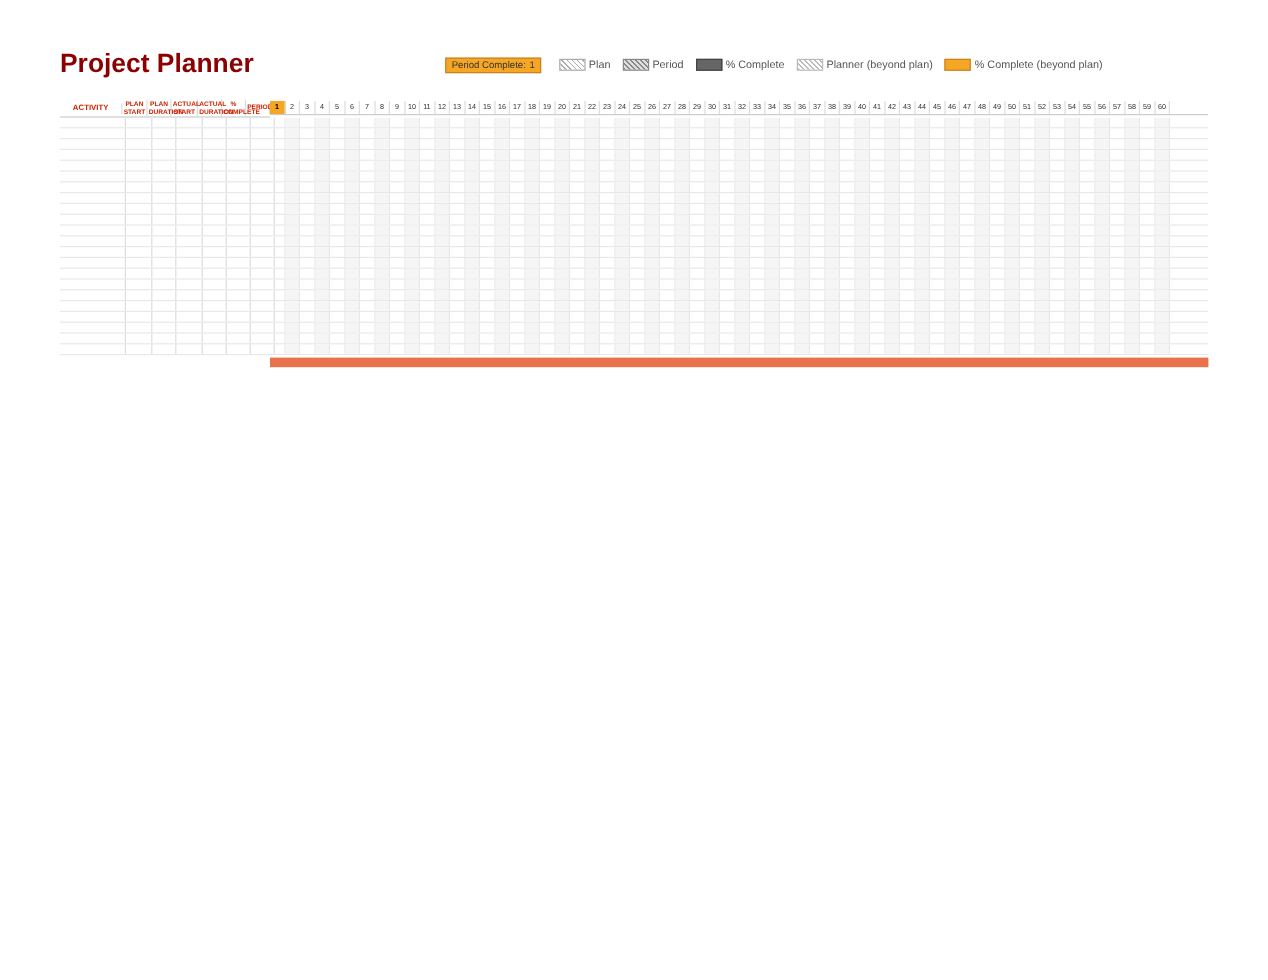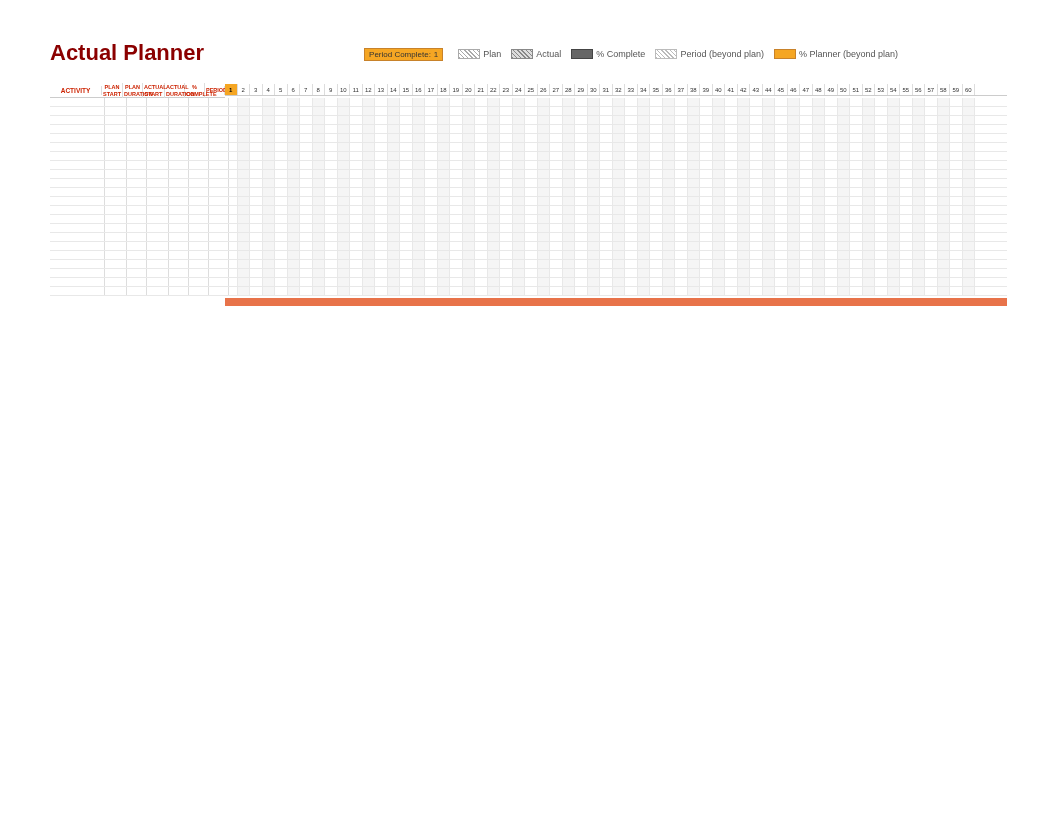--- a/index.html
+++ b/index.html
@@ -205,54 +205,54 @@
       background: #F5A623;
       border: 1px solid #c8822a;
     }
   </style>
 </head>
 <body>
 
 <div class="page">
 
   <div class="title-legend-row">
-    <span class="title">Actual Planner</span>
+    <span class="title">Project Planner</span>
 
     <div class="legend-row">
 
       <div class="legend-item">
         <span class="period-highlight-box">
           <span>Period Complete:</span>
           <span>1</span>
         </span>
       </div>
 
       <div class="legend-item">
         <span class="legend-box legend-hatched-plan"></span>
         <span>Plan</span>
       </div>
 
       <div class="legend-item">
         <span class="legend-box legend-hatched-actual"></span>
-        <span>Actual</span>
+        <span>Period</span>
       </div>
 
       <div class="legend-item">
         <span class="legend-box legend-solid-complete"></span>
         <span>% Complete</span>
       </div>
 
       <div class="legend-item">
         <span class="legend-box legend-hatched-beyond-plan"></span>
-        <span>Period (beyond plan)</span>
+        <span>Planner (beyond plan)</span>
       </div>
 
       <div class="legend-item">
         <span class="legend-box legend-solid-complete-beyond"></span>
-        <span>% Planner (beyond plan)</span>
+        <span>% Complete (beyond plan)</span>
       </div>
     </div>
   </div>
 
   <div class="gantt-container">
 
     <div style="display:flex;">
       <div class="left-panel">
         <div class="left-header-labels">
           <div class="lh-cell lh-activity" style="font-size:6.5px;color:#cc2200;font-weight:bold;padding:1px;">

